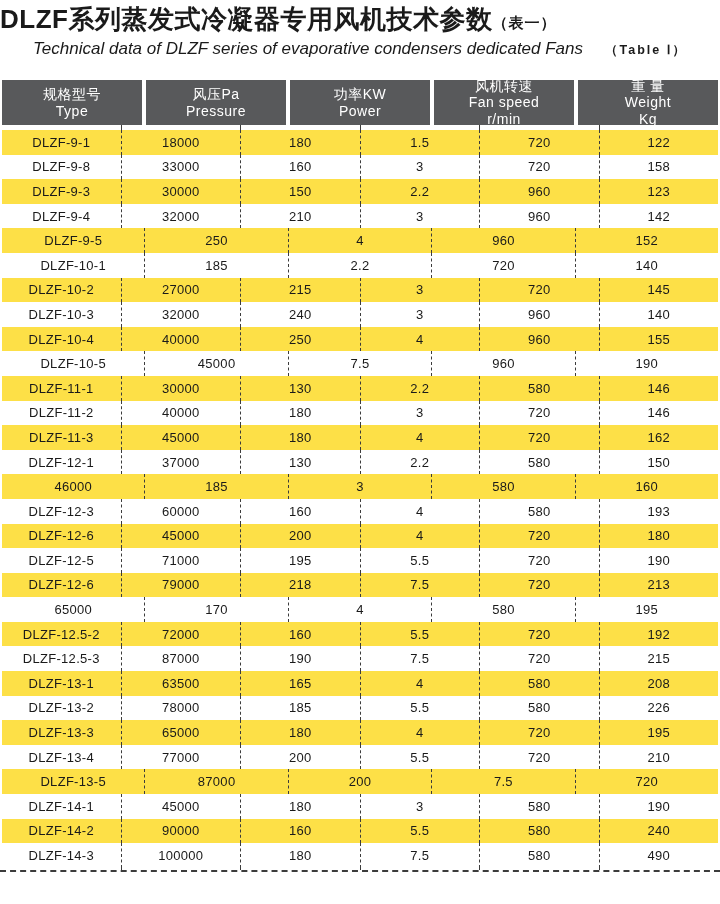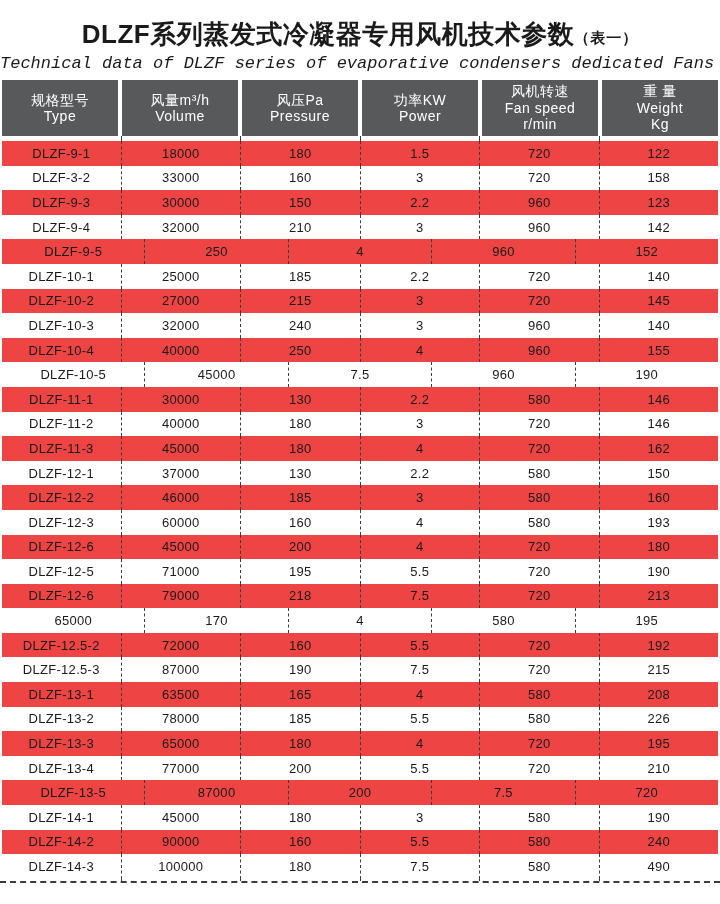--- a/index.html
+++ b/index.html
@@ -7,62 +7,61 @@
     width:720px; height:904px; background:#ffffff;
     font-family:"Liberation Sans","DejaVu Sans",sans-serif;
     color:#1a1a1a;
     -webkit-font-smoothing:antialiased;
   }
   .page { position:relative; width:720px; height:904px; overflow:hidden; background:#fff; }
 
   
   .title-area { height:80px; }
   .title-line {
-    padding-top:20px;
-    text-align:center;
+    padding-top:5px;
     font-weight:bold;
     font-size:26px;
     line-height:28px;
     letter-spacing:0.5px;
     white-space:nowrap;
   }
   .title-suffix { font-size:15px; font-weight:bold; letter-spacing:1px; }
   .subtitle-line {
     margin-top:2px;
     text-align:center;
-    font-family:Liberation Mono, monospace;
+    font-family:Liberation Sans, sans-serif;
     font-style:italic;
     font-size:17px;
     line-height:19px;
     white-space:nowrap;
   }
   .subtitle-suffix {
     font-style:normal;
     font-weight:bold;
     font-size:12.5px;
     margin-left:22px;
     letter-spacing:2px;
   }
 
   
   .table-wrap { margin:0 2px; width:716px; }
-  .thead { display:flex; height:56px; }
+  .thead { display:flex; height:45px; }
   .hcell {
     flex:1 1 0; box-sizing:border-box;
     background:#58595b; color:#ffffff;
     display:flex; flex-direction:column; justify-content:center; align-items:center;
     text-align:center;
     font-size:14px; line-height:16.5px;
     letter-spacing:0.5px;
   }
   .hcell:not(:last-child){ border-right:4px solid #ffffff; }
 
   .tbody { }
   .row { display:flex; height:24.6px; }
-  .row.alt { background:#ef4444;text-align:right; }
+  .row.alt { background:#fde047;text-align:right; }
   .row.spacer-top { height:5px; background:#fff; }
   .row.spacer-bottom { height:2px; background:#fff; }
   .cell {
     flex:1 1 0; box-sizing:border-box;
     display:flex; align-items:center; justify-content:center;
     font-size:13px;
     letter-spacing:0.3px;
   }
   .cell:not(:last-child){ border-right:1.5px dashed #3c3c3c; }
 
@@ -79,24 +78,20 @@
   </div>
 
   <div class="table-wrap">
 
     <div class="thead">
       <div class="hcell">
         <span>规格型号</span>
         <span>Type</span>
       </div>
       <div class="hcell">
-        <span>风量m³/h</span>
-        <span>Volume</span>
-      </div>
-      <div class="hcell">
         <span>风压Pa</span>
         <span>Pressure</span>
       </div>
       <div class="hcell">
         <span>功率KW</span>
         <span>Power</span>
       </div>
       <div class="hcell">
         <span>风机转速</span>
         <span>Fan speed</span>
@@ -121,21 +116,21 @@
 
       <div class="row alt">
           <div class="cell">DLZF-9-1</div>
           <div class="cell">18000</div>
           <div class="cell">180</div>
           <div class="cell">1.5</div>
           <div class="cell">720</div>
           <div class="cell">122</div>
         </div>
         <div class="row">
-          <div class="cell">DLZF-3-2</div>
+          <div class="cell">DLZF-9-8</div>
           <div class="cell">33000</div>
           <div class="cell">160</div>
           <div class="cell">3</div>
           <div class="cell">720</div>
           <div class="cell">158</div>
         </div>
         <div class="row alt">
           <div class="cell">DLZF-9-3</div>
           <div class="cell">30000</div>
           <div class="cell">150</div>
@@ -153,21 +148,20 @@
         </div>
         <div class="row alt">
           <div class="cell">DLZF-9-5</div>
           <div class="cell">250</div>
           <div class="cell">4</div>
           <div class="cell">960</div>
           <div class="cell">152</div>
         </div>
         <div class="row">
           <div class="cell">DLZF-10-1</div>
-          <div class="cell">25000</div>
           <div class="cell">185</div>
           <div class="cell">2.2</div>
           <div class="cell">720</div>
           <div class="cell">140</div>
         </div>
         <div class="row alt">
           <div class="cell">DLZF-10-2</div>
           <div class="cell">27000</div>
           <div class="cell">215</div>
           <div class="cell">3</div>
@@ -223,21 +217,20 @@
         </div>
         <div class="row">
           <div class="cell">DLZF-12-1</div>
           <div class="cell">37000</div>
           <div class="cell">130</div>
           <div class="cell">2.2</div>
           <div class="cell">580</div>
           <div class="cell">150</div>
         </div>
         <div class="row alt">
-          <div class="cell">DLZF-12-2</div>
           <div class="cell">46000</div>
           <div class="cell">185</div>
           <div class="cell">3</div>
           <div class="cell">580</div>
           <div class="cell">160</div>
         </div>
         <div class="row">
           <div class="cell">DLZF-12-3</div>
           <div class="cell">60000</div>
           <div class="cell">160</div>

